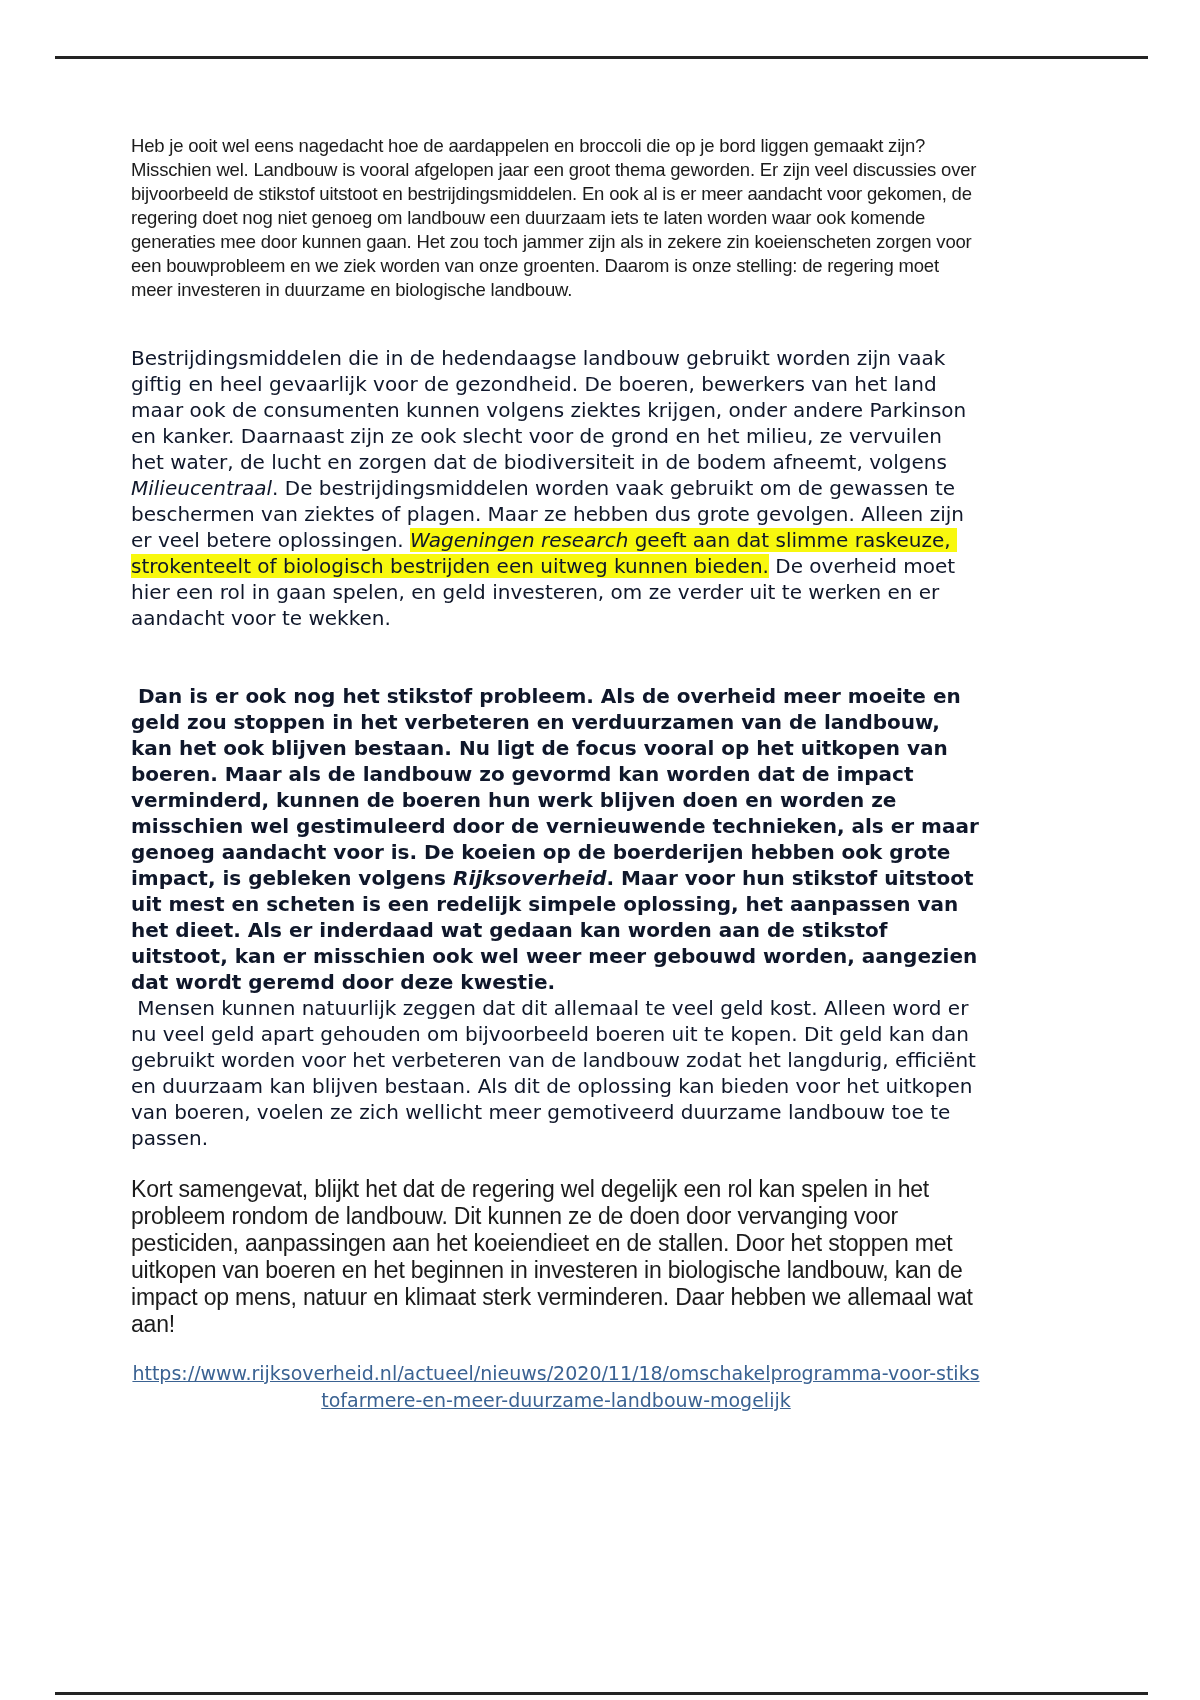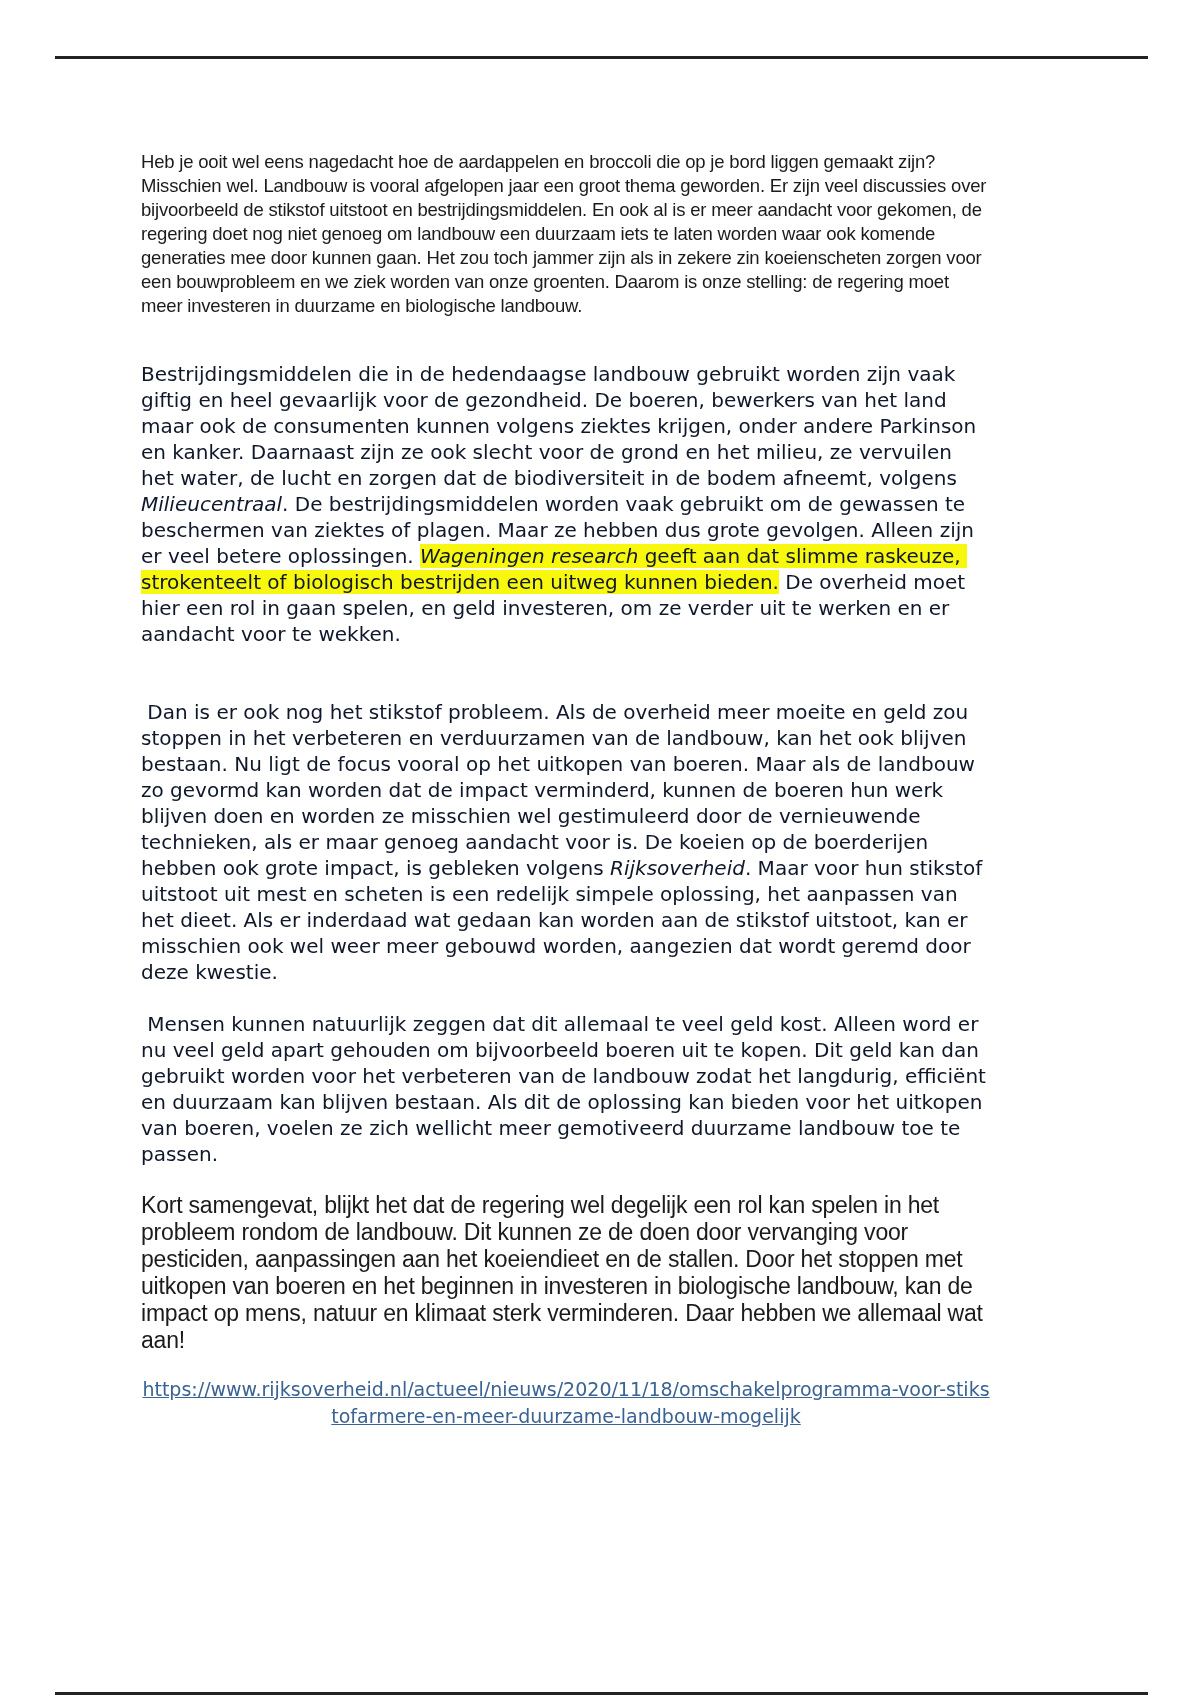--- a/index.html
+++ b/index.html
@@ -14,41 +14,40 @@
   .rule{
     position:absolute;
     left:55px;width:1093px;height:3px;
     background:#232323;
   }
   .rule.top{top:56px;}
   .rule.bottom{top:1692px;}
 
   .block{
     position:absolute;
-    left:141px;width:850px;
+    left:131px;width:850px;
     text-align:left;
     white-space:pre-wrap;
-    margin-top:16px;
   }
   
   .narrow{
     font-family:"Liberation Sans",sans-serif;
     font-size:18.5px;line-height:24px;
     letter-spacing:-0.2px;
     color:#1b1b1b;
   }
   
   .wide{
     font-family:"DejaVu Sans","Liberation Sans",sans-serif;
     font-size:20px;line-height:26px;
     color:#0f172a;
   }
   .intro{top:134px;}
   .body1{top:345px;}
-  .body2{top:683px;}
+  .body2{top:683px;font-weight:bold;}
   .body3{top:995px;}
   .summary{top:1176px;font-size:23px;line-height:27px;}
   .sources-heading{top:1334px;font-weight:bold;font-size:19.5px;}
   .link{
     font-family:"DejaVu Sans","Liberation Sans",sans-serif;
     font-size:19px;line-height:27px;
     color:var(--link,#3a6292);
     text-decoration:underline;
     cursor:pointer;
     word-break:break-all;

